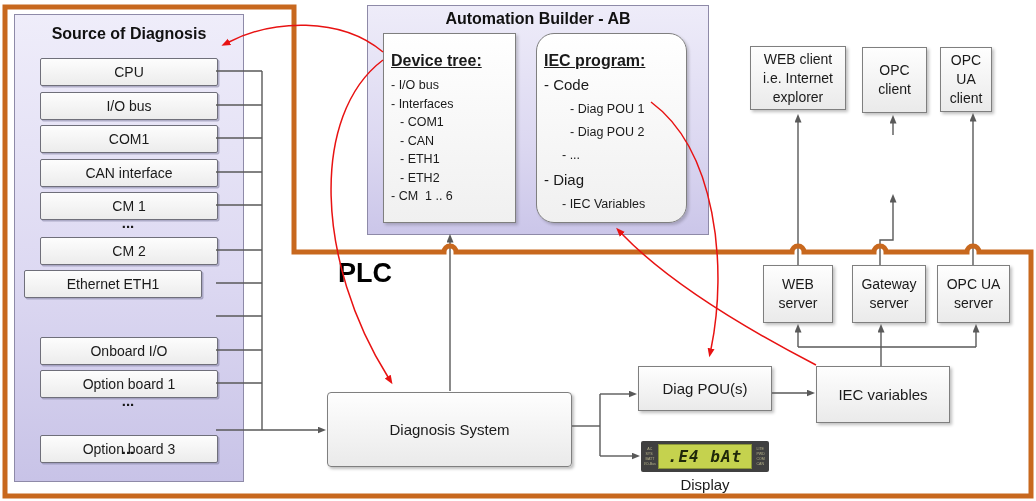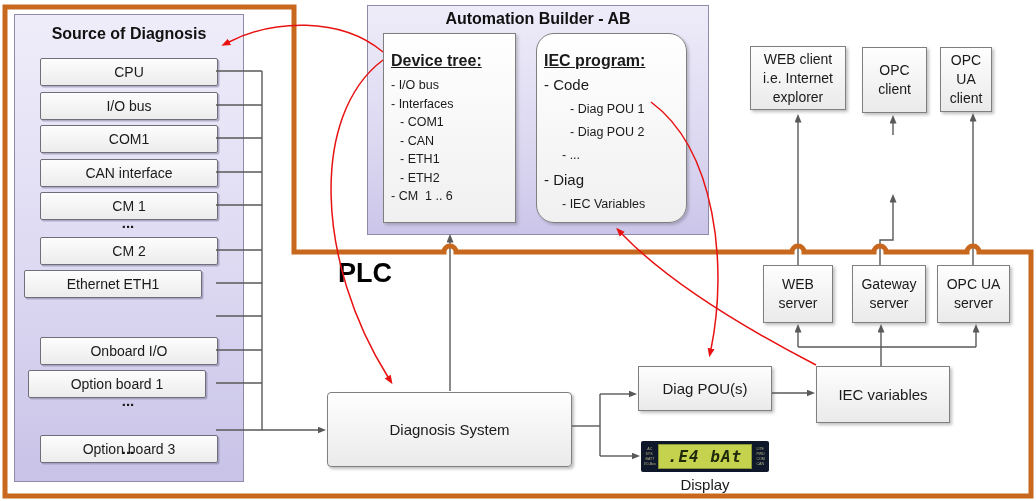--- a/index.html
+++ b/index.html
@@ -38,21 +38,21 @@
   }
   .wb-head{font-size:16px;font-weight:bold;text-decoration:underline;margin-bottom:6px;white-space:nowrap;}
   .tree-item{font-size:12.5px;line-height:18.5px;white-space:pre;}
   .tree-item.ind{padding-left:9px;}
   .iec-big{font-size:15px;margin-top:9px;white-space:pre;}
   .iec-small{font-size:12.5px;margin-top:9px;padding-left:26px;white-space:pre;}
   .iec-small.l2{padding-left:18px;}
   .plc-label{position:absolute;font-size:27px;font-weight:bold;color:#000;z-index:2;}
   .caption{position:absolute;font-size:15px;text-align:center;z-index:2;}
   
-  .lcd{position:absolute;left:641px;top:441px;width:128px;height:31px;background:#0f172a;border-radius:2px;z-index:2;display:flex;}
+  .lcd{position:absolute;left:641px;top:441px;width:128px;height:31px;background:#404040;border-radius:2px;z-index:2;display:flex;}
   .lcd-side{width:17px;display:flex;flex-direction:column;justify-content:center;align-items:center;gap:1px;}
   .lcd-side span{font-size:4px;line-height:4px;color:#b8b489;transform:scale(0.9);white-space:nowrap;}
   .lcd-screen{flex:1;margin:3px 0;background:#c5d24e;border:1px solid #8b9637;display:flex;align-items:center;justify-content:center;overflow:hidden;}
   .lcd-screen span{
     font-family:"DejaVu Sans Mono",monospace;font-weight:bold;font-style:italic;
     font-size:16px;letter-spacing:1px;color:#20290a;white-space:nowrap;
   }
 </style>
 </head>
 <body>
@@ -64,21 +64,21 @@
   </div>
   <div class="vbox" style="left:40px;top:58px;width:176px;height:26px;">CPU</div>
   <div class="vbox" style="left:40px;top:92px;width:176px;height:26px;">I/O bus</div>
   <div class="vbox" style="left:40px;top:125px;width:176px;height:26px;">COM1</div>
   <div class="vbox" style="left:40px;top:159px;width:176px;height:26px;">CAN interface</div>
   <div class="vbox" style="left:40px;top:192px;width:176px;height:26px;">CM 1</div>
   <div class="dots" style="left:40px;top:216px;width:176px;">...</div>
   <div class="vbox" style="left:40px;top:237px;width:176px;height:26px;">CM 2</div>
   <div class="vbox" style="left:24px;top:270px;width:176px;height:26px;">Ethernet ETH1</div>
   <div class="vbox" style="left:40px;top:337px;width:176px;height:26px;">Onboard I/O</div>
-  <div class="vbox" style="left:28px;top:370px;width:176px;height:26px;">Option board 1</div>
+  <div class="vbox" style="left:40px;top:370px;width:176px;height:26px;">Option board 1</div>
   <div class="dots" style="left:40px;top:394px;width:176px;">...</div>
   <div class="vbox" style="left:40px;top:415px;width:176px;height:26px;margin-top:20px;">Option board 3</div>
   <div class="dots" style="left:40px;top:442px;width:176px;">...</div>
 
   <div class="panel" style="left:367px;top:5px;width:340px;height:228px;background:linear-gradient(180deg,#eeecf9 0%,#dcd8f1 60%,#cbc6e9 100%);">
     <div class="panel-title" style="top:4px;">Automation Builder - AB</div>
   </div>
 
   <div class="whitebox" style="left:383px;top:33px;width:133px;height:190px;">
     <div class="wb-head">Device tree:</div>

